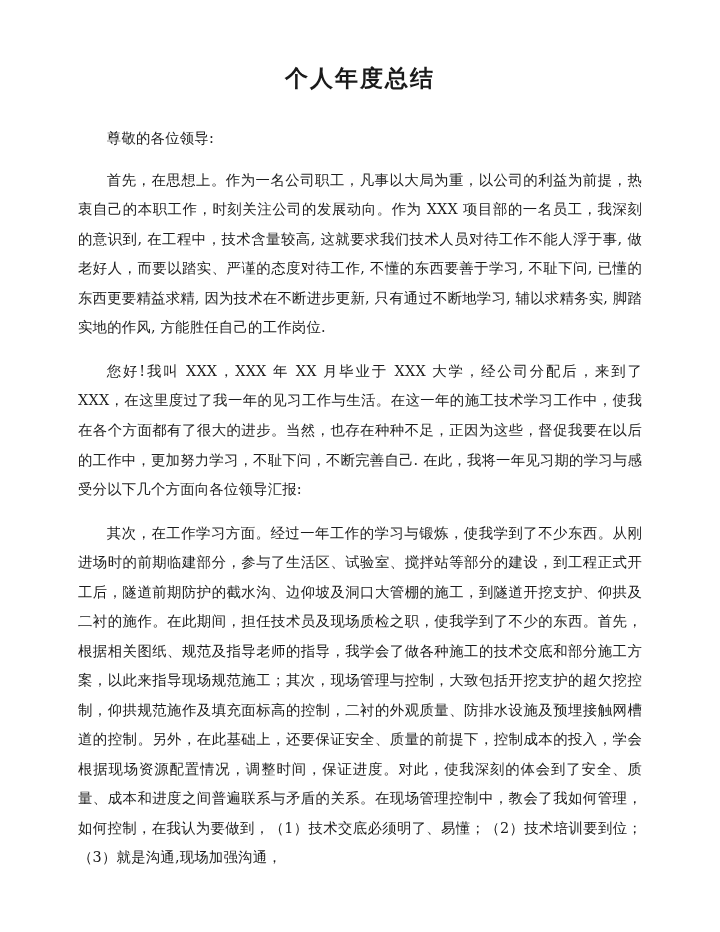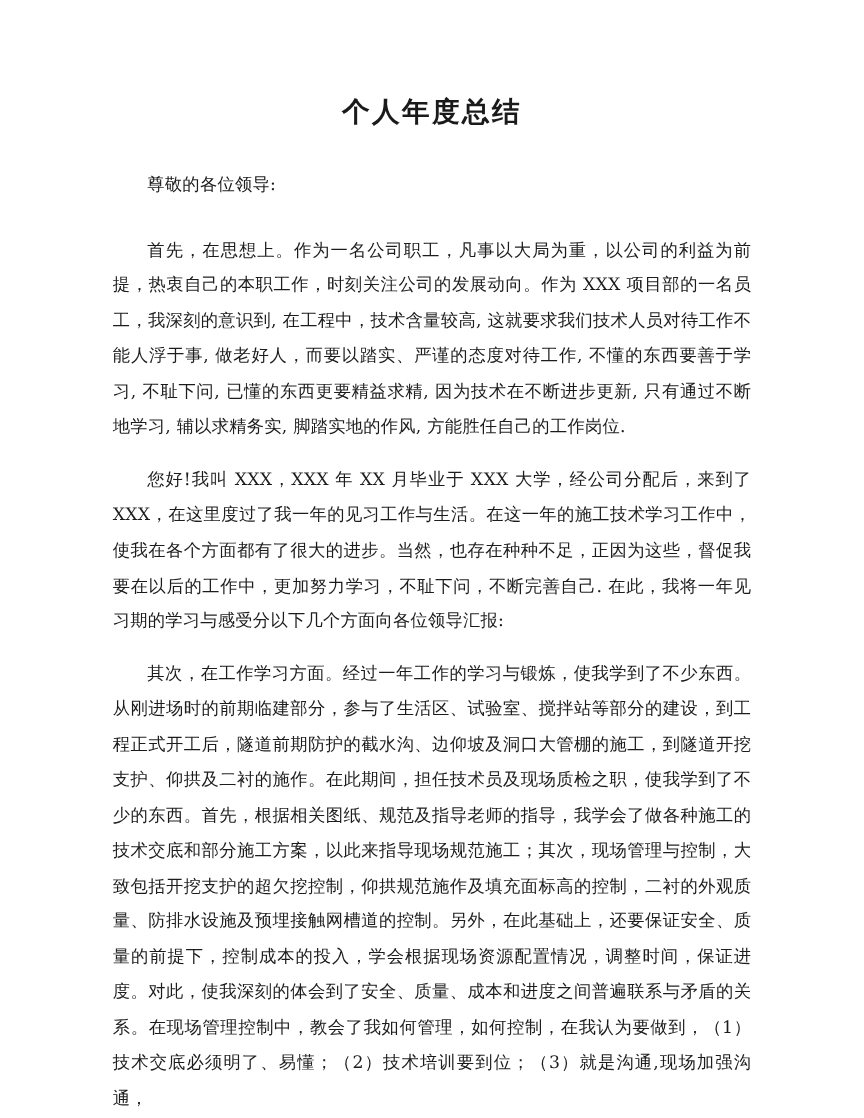--- a/index.html
+++ b/index.html
@@ -11,21 +11,21 @@
     width: 720px;
     height: 932px;
     font-family: "DejaVu Sans", "Liberation Serif", serif;
   }
   .page {
     position: relative;
     width: 720px;
     height: 932px;
     background: #ffffff;
     box-sizing: border-box;
-    padding: 16px;
+    padding: 0;
     overflow: hidden;
   }
   .doc-body {
     padding: 62px 78px 0 78px;
   }
   .doc-title {
     text-align: center;
     font-family: "DejaVu Serif", "Liberation Serif", serif;
     font-size: 23px;
     font-weight: bold;
@@ -42,21 +42,21 @@
     margin: 0 0 14px 0;
     text-align: justify;
     text-justify: inter-ideograph;
     letter-spacing: 0.2px;
   }
   .para.indent {
     text-indent: 2em;
   }
   .para.salutation {
     text-indent: 2em;
-    margin-bottom: 25px;
+    margin-bottom: 12px;
   }
 </style>
 </head>
 <body>
 
 <div class="page">
   <div class="doc-body">
 
     <h1 class="doc-title">个人年度总结</h1>
 

